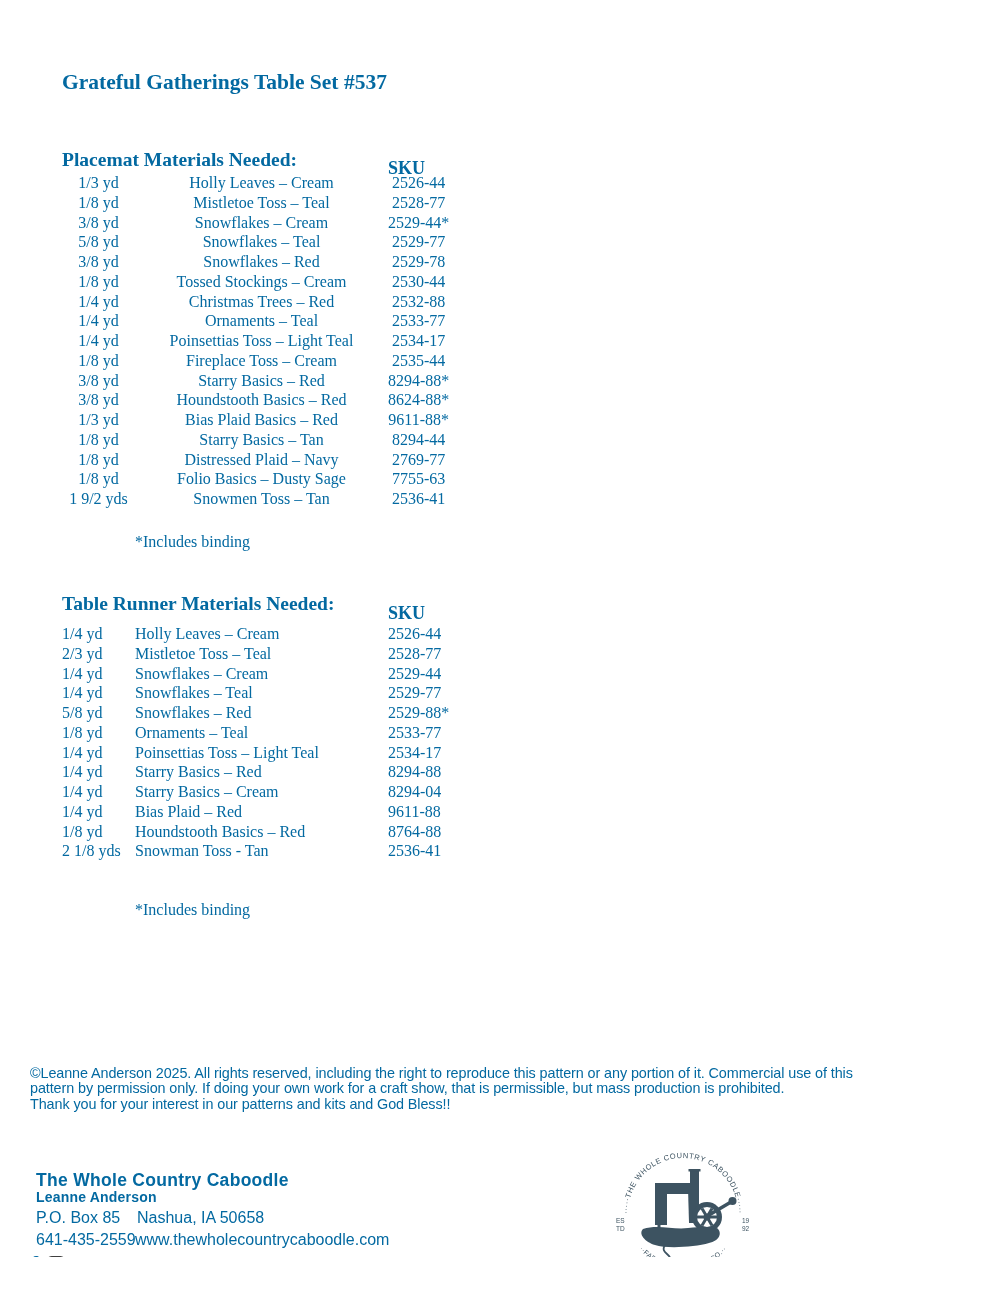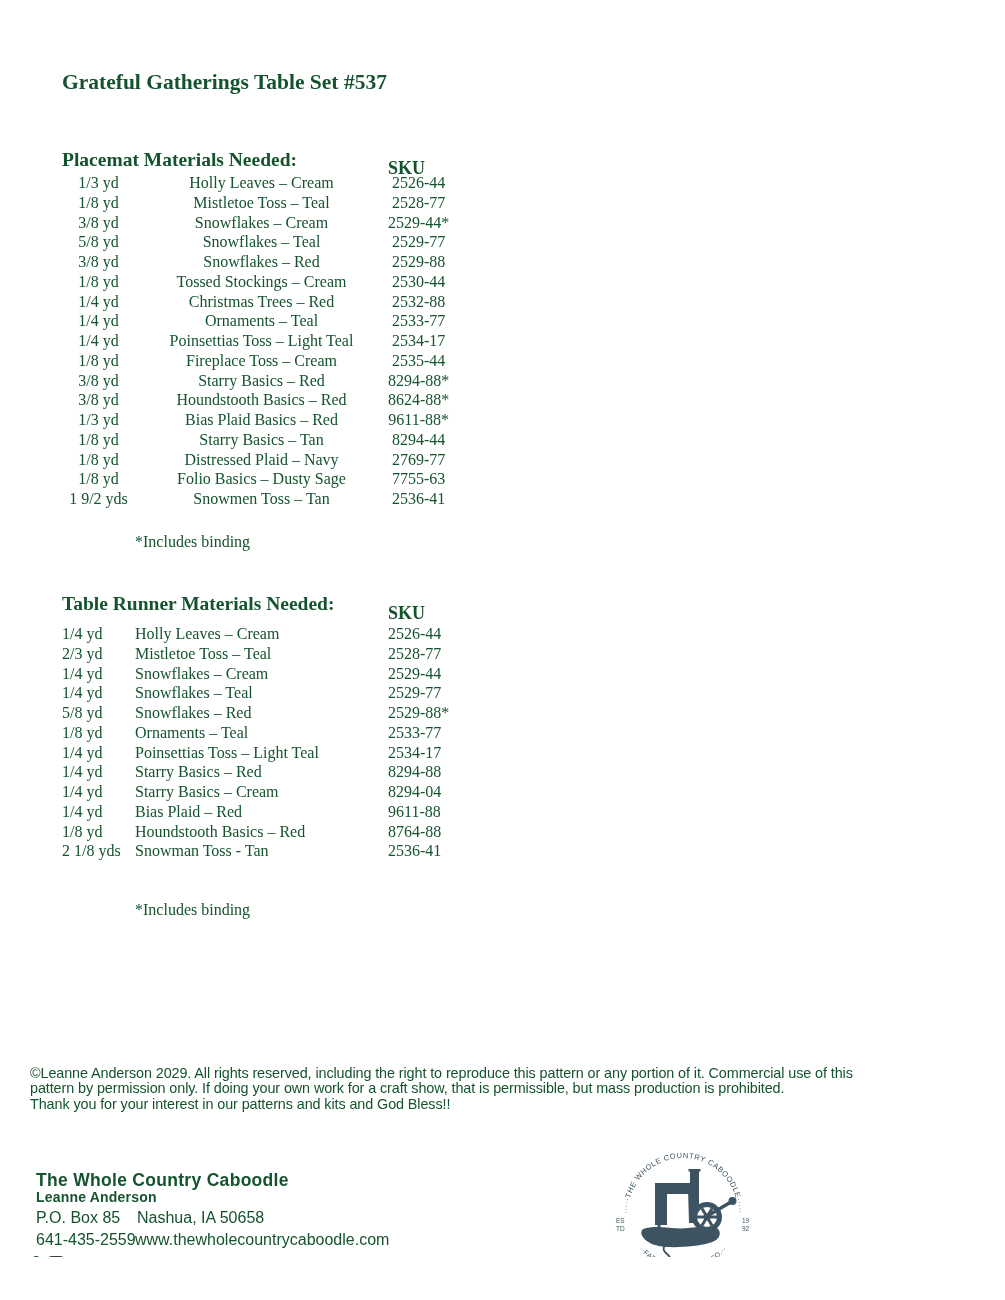--- a/index.html
+++ b/index.html
@@ -1,19 +1,19 @@
 <!DOCTYPE html>
 <html><head>
 <meta charset="utf-8">
 <style>
   * { margin:0; padding:0; box-sizing:border-box; }
   html,body { background:#ffffff; }
   .page {
     position:relative; width:1005px; height:1257px; background:#fff;
-    overflow:hidden; color:#14532d;
+    overflow:hidden; color:#0369a1;
     font-family:"Liberation Serif", serif;
   }
   .abs { position:absolute; }
   .b { font-weight:bold; }
 
   .title { left:62px; top:70px; font-size:21.5px; font-weight:bold; white-space:nowrap; }
 
   .sizes { left:62px; top:106px; font-size:17.5px; white-space:nowrap; }
   .sizes .reg { margin-left:6px; }
   .sizes .gap { margin-left:16px; }
@@ -81,21 +81,21 @@
 
       <div class="row">
         <span class="qty">5/8 yd</span>
         <span class="name">Snowflakes – Teal</span>
         <span class="sku">2529-77</span>
       </div>
 
       <div class="row">
         <span class="qty">3/8 yd</span>
         <span class="name">Snowflakes – Red</span>
-        <span class="sku">2529-88</span>
+        <span class="sku">2529-78</span>
       </div>
 
       <div class="row">
         <span class="qty">1/8 yd</span>
         <span class="name">Tossed Stockings – Cream</span>
         <span class="sku">2530-44</span>
       </div>
 
       <div class="row">
         <span class="qty">1/4 yd</span>
@@ -238,21 +238,21 @@
 
       <div class="row">
         <span class="qty">2 1/8 yds</span>
         <span class="name">Snowman Toss - Tan</span>
         <span class="sku">2536-41</span>
       </div>
     </div>
   <div class="abs note" style="top:901px;">*Includes binding</div>
 
   <div class="abs legal">
-    <div>©Leanne Anderson 2029. All rights reserved, including the right to reproduce this pattern or any portion of it. Commercial use of this</div>
+    <div>©Leanne Anderson 2025. All rights reserved, including the right to reproduce this pattern or any portion of it. Commercial use of this</div>
     <div>pattern by permission only. If doing your own work for a craft show, that is permissible, but mass production is prohibited.</div>
     <div>Thank you for your interest in our patterns and kits and God Bless!!</div>
   </div>
 
 
   <div class="abs sans company">The Whole Country Caboodle</div>
   <div class="abs sans owner">Leanne Anderson</div>
   <div class="abs sans addr">
     <span>P.O. Box 85</span>
     <span class="col2">Nashua, IA 50658</span>

